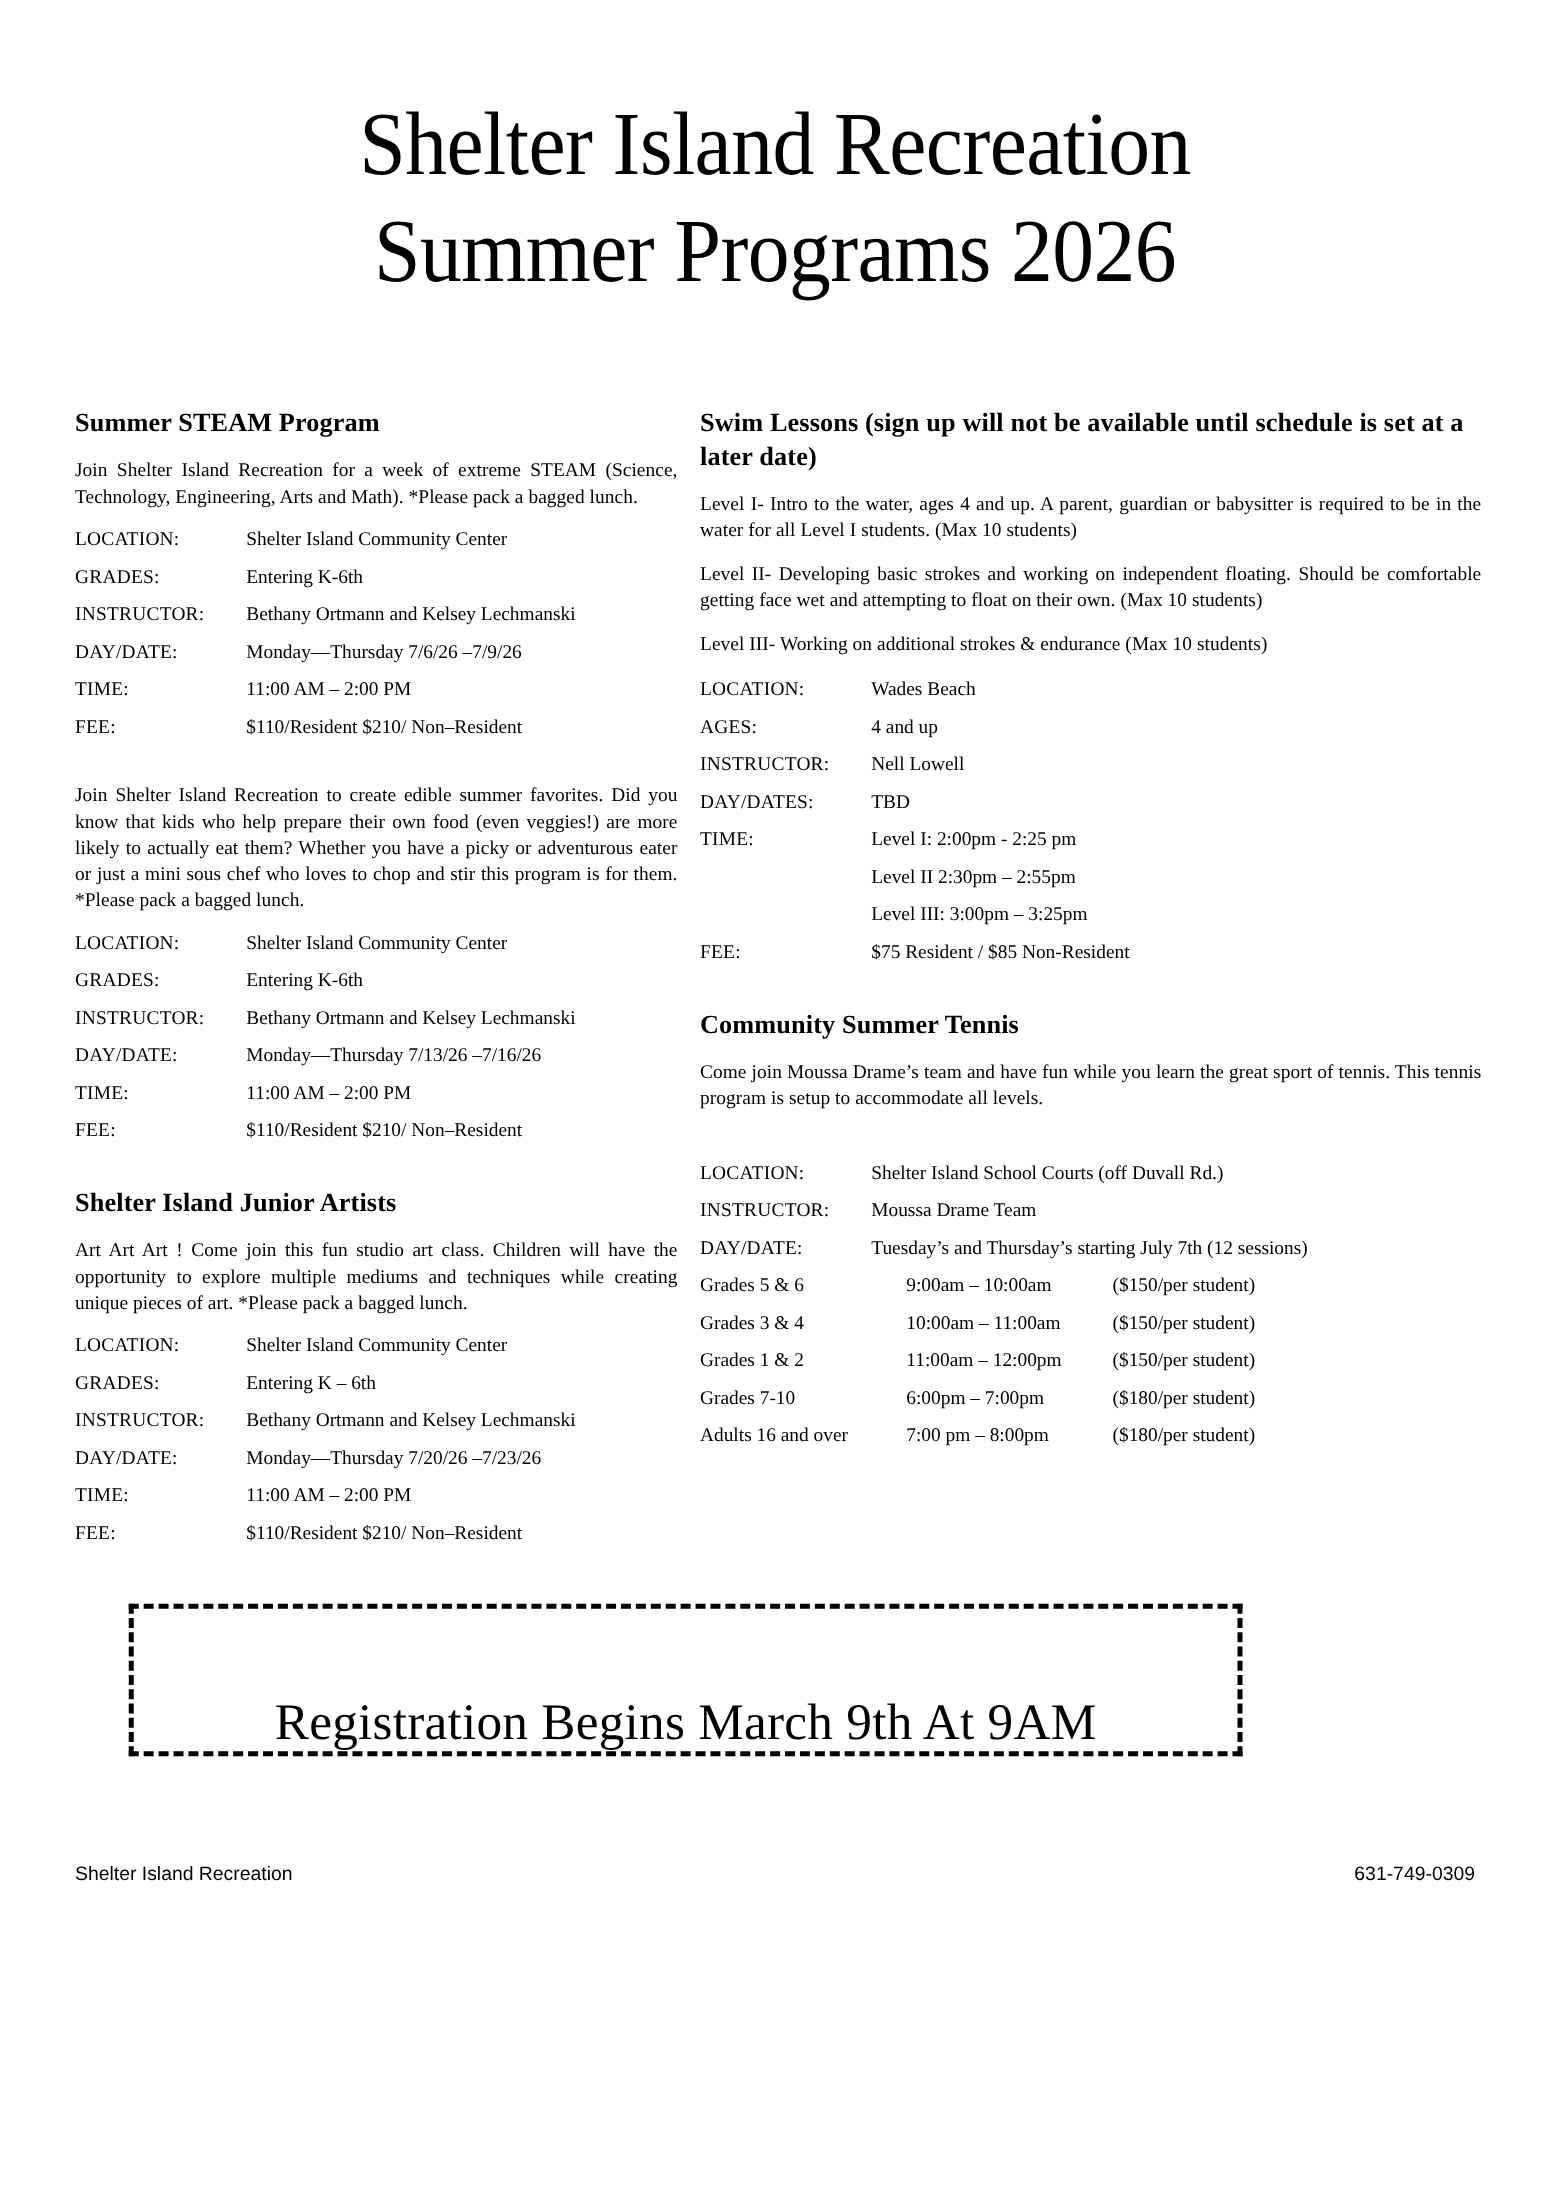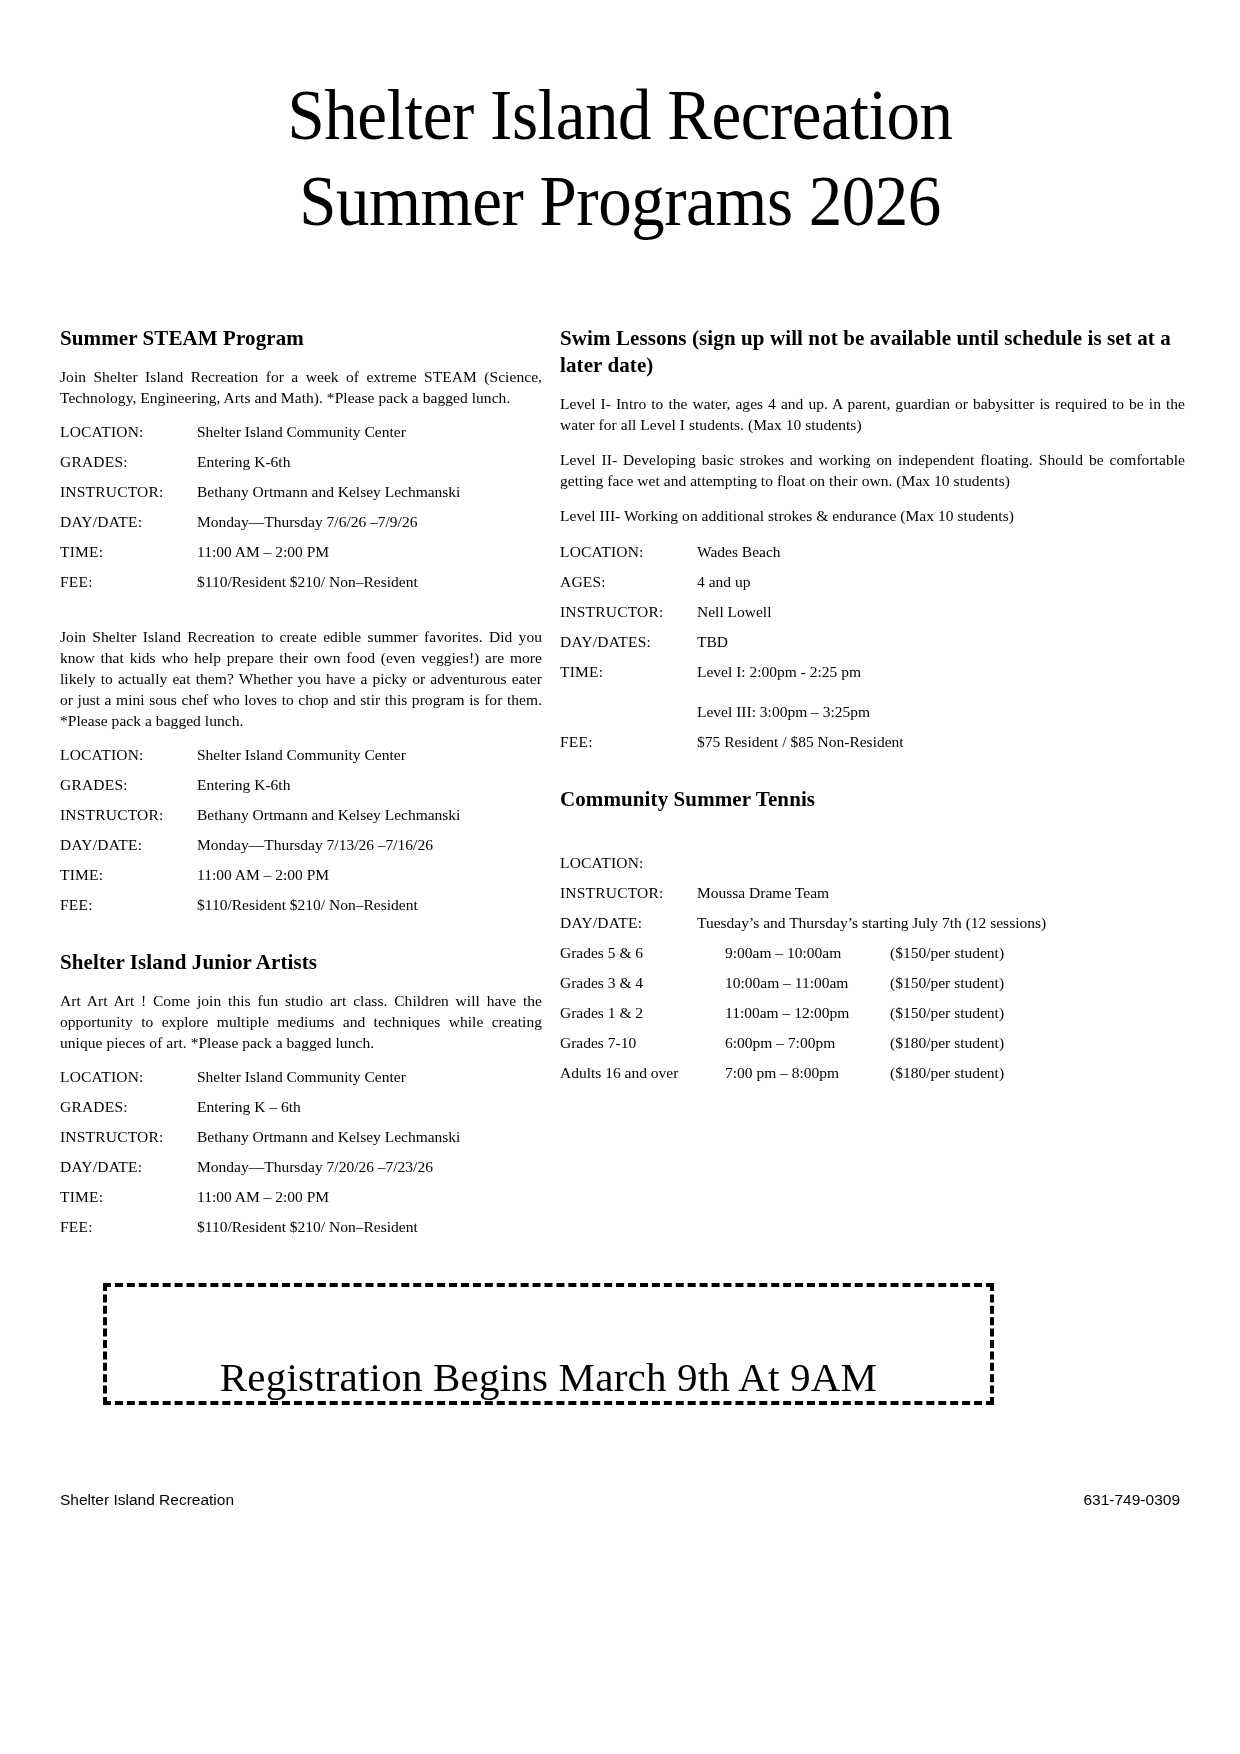--- a/index.html
+++ b/index.html
@@ -292,38 +292,41 @@
           <div class="row">
             <span class="label">DAY/DATES:</span>
             <span class="value">TBD</span>
           </div>
           <div class="row">
             <span class="label">TIME:</span>
             <span class="value">Level I: 2:00pm - 2:25 pm</span>
           </div>
           <div class="row">
             <span class="label"></span>
+            <span class="value">Level II 2:30pm – 2:55pm</span>
           </div>
           <div class="row">
             <span class="label"></span>
             <span class="value">Level III:  3:00pm – 3:25pm</span>
           </div>
           <div class="row">
             <span class="label">FEE:</span>
             <span class="value">$75 Resident / $85 Non-Resident</span>
           </div>
         </div>
       </div>
 
       <div class="section">
         <h2 class="section-title">Community Summer Tennis</h2>
+        <p class="desc">Come join Moussa Drame’s team and have fun while you learn the great sport of tennis.  This tennis program is setup to accommodate all levels.</p>
         <div style="height:26px"></div>
         <div class="rows rows-indent">
           <div class="row">
             <span class="label">LOCATION:</span>
+            <span class="value">Shelter Island School Courts (off Duvall Rd.)</span>
           </div>
           <div class="row">
             <span class="label">INSTRUCTOR:</span>
             <span class="value">Moussa Drame Team</span>
           </div>
           <div class="row">
             <span class="label">DAY/DATE:</span>
             <span class="value">Tuesday’s and Thursday’s starting July 7th (12 sessions)</span>
           </div>
         </div>

